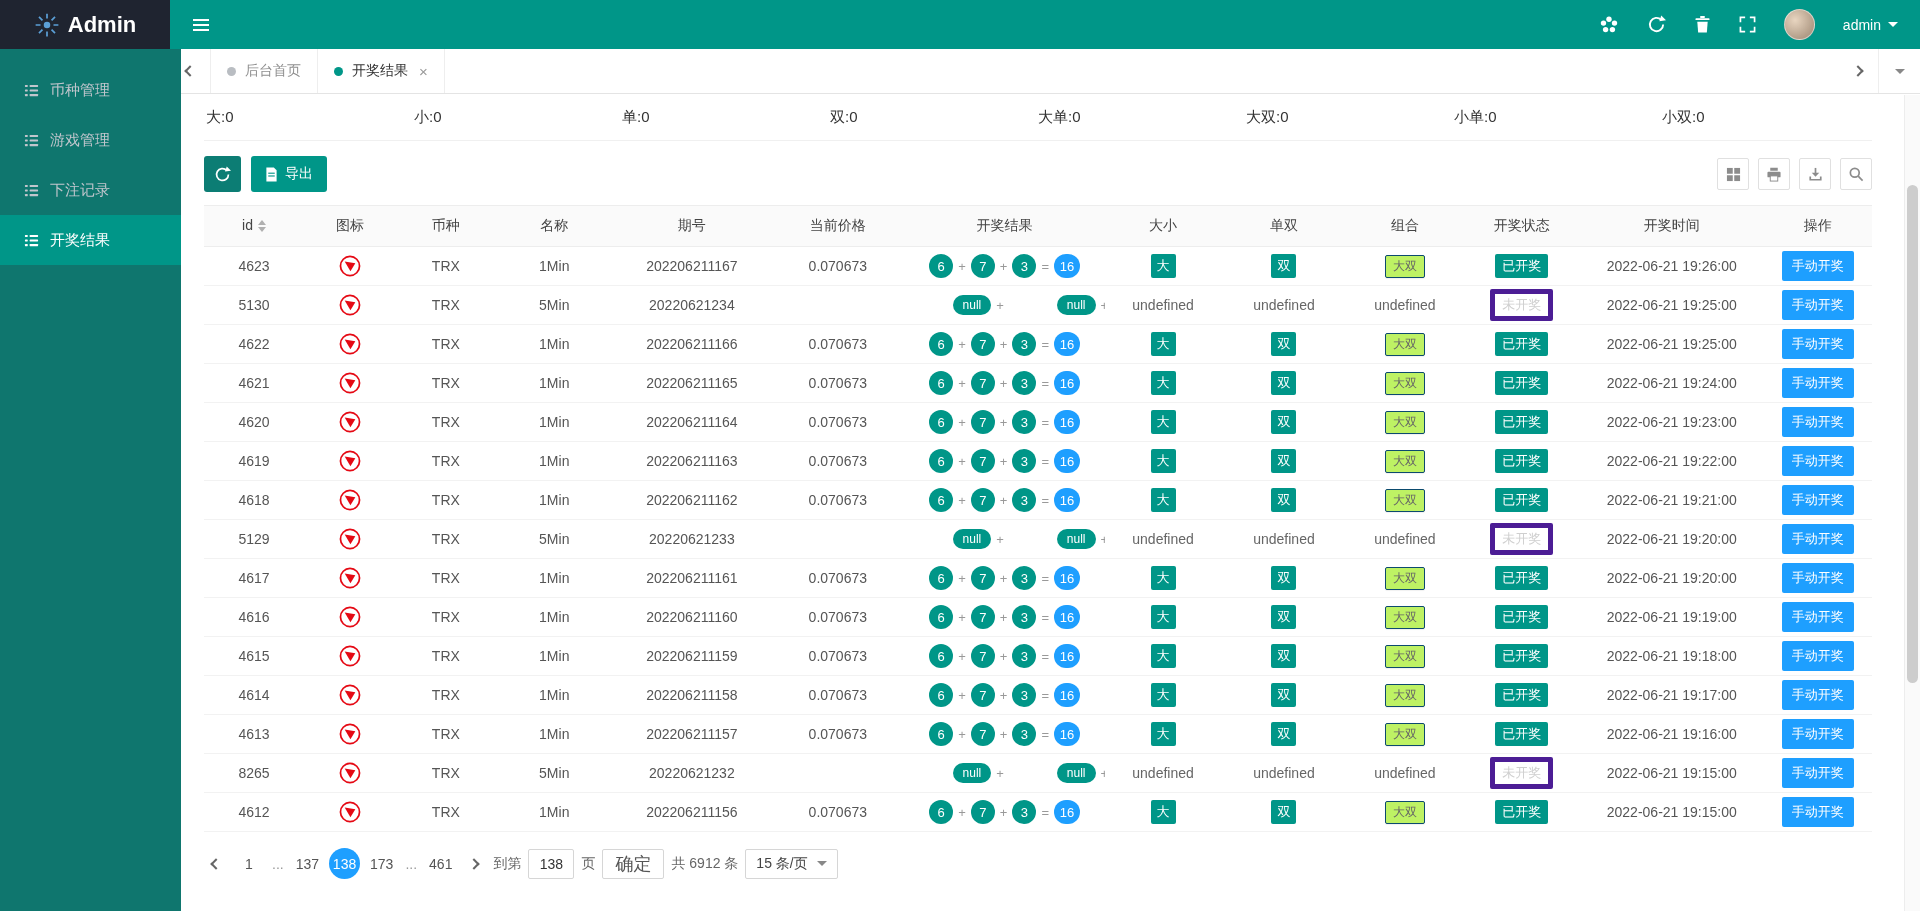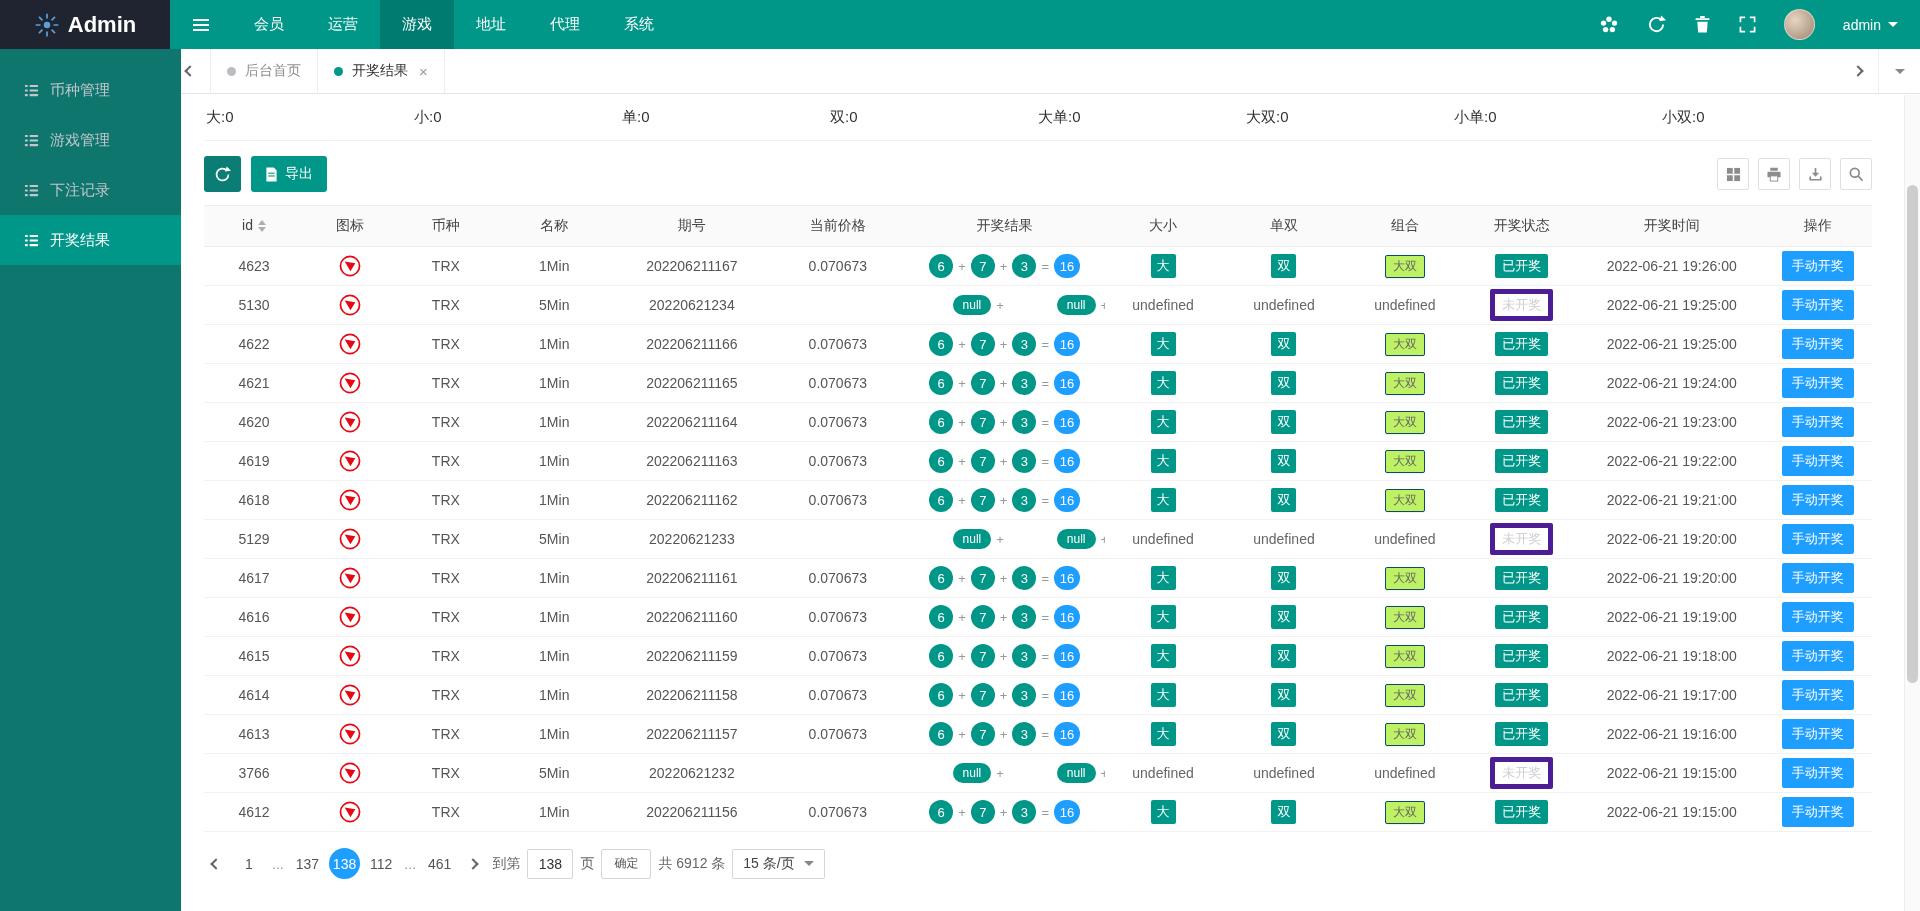--- a/index.html
+++ b/index.html
@@ -84,21 +84,21 @@
   .action-btn { background:#1E9FFF; color:#fff; font-size:13px; padding:6px 10px; border-radius:2px; }
 
   
   .pg { display:flex; align-items:center; gap:7px; margin-top:16px; font-size:14px; color:#555; }
   .pg-arrow { width:24px; height:30px; display:inline-flex; align-items:center; justify-content:center; cursor:pointer; }
   .pg-num { min-width:28px; height:30px; display:inline-flex; align-items:center; justify-content:center; cursor:pointer; color:#555; padding:0 3px; }
   .pg-num.active { background:#1E9FFF; color:#fff; border-radius:50%; width:31px; min-width:31px; height:31px; }
   .pg-ellipsis { color:#999; padding:0 2px; }
   .pg-text { color:#666; }
   .pg-input { width:46px; height:30px; border:1px solid #d6d6d6; border-radius:2px; text-align:center; font-size:14px; color:#333; font-family:inherit; }
-  .pg-confirm { height:30px; padding:0 12px; background:#fff; border:1px solid #d6d6d6; border-radius:2px; font-size:12px; color:#555;text-align:center; }
+  .pg-confirm { height:30px; padding:0 12px; background:#fff; border:1px solid #d6d6d6; border-radius:2px; font-size:18px; color:#555;text-align:center; }
   .pg-select { height:30px; border:1px solid #d6d6d6; border-radius:2px; display:inline-flex; align-items:center; gap:9px; padding:0 10px; cursor:pointer; color:#444; background:#fff; }
 
   
   .scrollbar { position:absolute; top:95px; right:0; bottom:0; width:16px; background:#fafafa; border-left:1px solid #ededed; z-index:15; }
   .scroll-thumb { position:absolute; left:2px; right:2px; top:90px; height:498px; background:#cdcdcd; border-radius:7px; }
 </style>
 </head>
 <body>
 
 <div class="topbar">
@@ -112,28 +112,20 @@
         </svg>
       </span>
     <span>Admin</span>
   </div>
   <div class="hamburger">
       <svg width="20" height="20" viewBox="0 0 20 20" fill="#fff">
         <rect x="2" y="4" width="16" height="2"></rect>
         <rect x="2" y="9" width="16" height="2"></rect>
         <rect x="2" y="14" width="16" height="2"></rect>
       </svg>
-    </div>
-  <div class="nav">
-      <div class="nav-item">会员</div>
-      <div class="nav-item">运营</div>
-      <div class="nav-item active">游戏</div>
-      <div class="nav-item">地址</div>
-      <div class="nav-item">代理</div>
-      <div class="nav-item">系统</div>
     </div>
   <div class="top-right">
     <span class="top-icon">
         <svg width="20" height="20" viewBox="0 0 20 20" fill="#fff">
           <circle cx="10" cy="4.2" r="2.7"></circle>
           <circle cx="15.5" cy="8.1" r="2.7"></circle>
           <circle cx="13.4" cy="14.6" r="2.7"></circle>
           <circle cx="6.6" cy="14.6" r="2.7"></circle>
           <circle cx="4.5" cy="8.1" r="2.7"></circle>
           <circle cx="10" cy="9.8" r="2.6" fill="#009688"></circle>
@@ -702,21 +694,21 @@
               <span class="num sum">16</span>
             </span></td>
           <td><span class="badge">大</span></td>
           <td><span class="badge">双</span></td>
           <td><span class="combo">大双</span></td>
           <td><span class="status-open">已开奖</span></td>
           <td>2022-06-21 19:16:00</td>
           <td><button class="action-btn">手动开奖</button></td>
         </tr>
         <tr>
-          <td>3766</td>
+          <td>8265</td>
           <td><span class="coin-icon">
               <svg width="22" height="22" viewBox="0 0 24 24">
                 <circle cx="12" cy="12" r="10.4" fill="#fff" stroke="#e50914" stroke-width="1.9"></circle>
                 <path d="M6.2 7.2 L17.8 9.1 L12.5 17.6 Z" fill="#e50914"></path>
               </svg>
             </span></td>
           <td>TRX</td>
           <td>5Min</td>
           <td>20220621232</td>
           <td></td>
@@ -766,21 +758,21 @@
   </table>
 
   <div class="pg">
       <span class="pg-arrow">
         <i class="chev left"></i>
       </span>
       <span class="pg-num">1</span>
       <span class="pg-ellipsis">...</span>
       <span class="pg-num">137</span>
       <span class="pg-num active">138</span>
-      <span class="pg-num">112</span>
+      <span class="pg-num">173</span>
       <span class="pg-ellipsis">...</span>
       <span class="pg-num">461</span>
       <span class="pg-arrow">
         <i class="chev right"></i>
       </span>
       <span class="pg-text">到第</span>
       <input class="pg-input" type="text" value="138" style="">
       <span class="pg-text">页</span>
       <button class="pg-confirm">确定</button>
       <span class="pg-text">共 6912 条</span>

